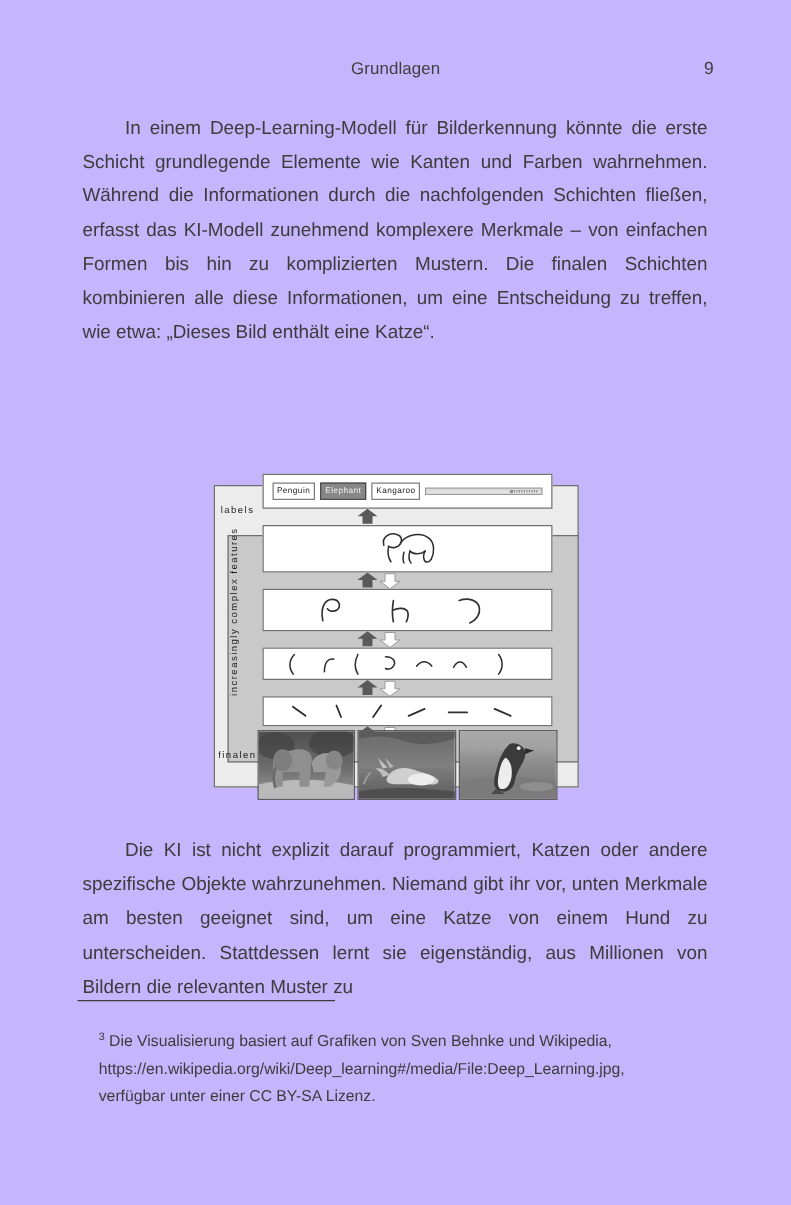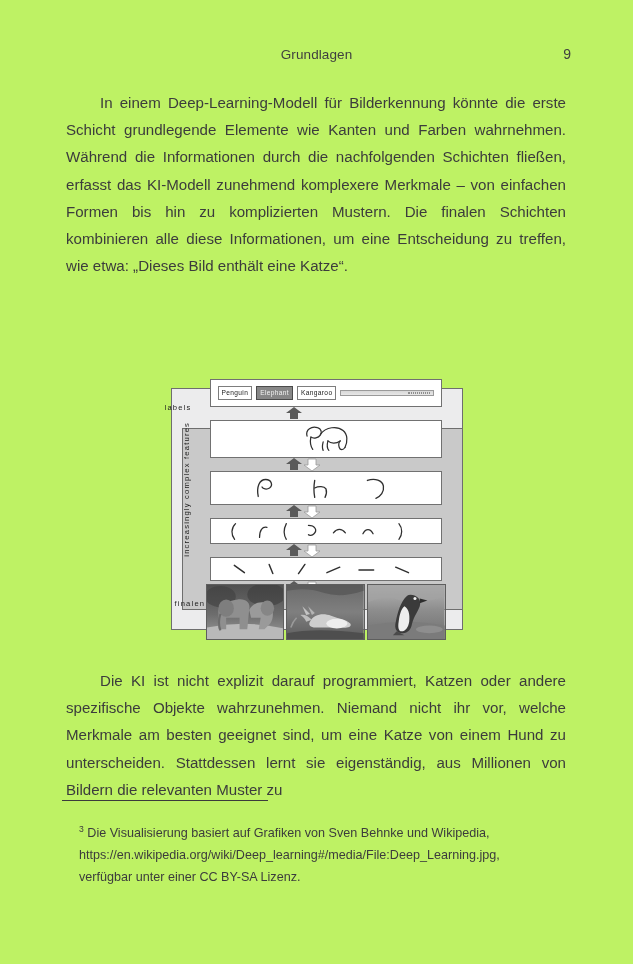--- a/index.html
+++ b/index.html
@@ -12,21 +12,21 @@
     height: 964px;
     font-family: "Liberation Sans", sans-serif;
     color: #3c3c3c;
     position: relative;
     overflow: hidden;
   }
 
   .page {
     position: absolute;
     inset: 0;
-    background: #bef264;
+    background: #c4b5fd;
   }
 
   
   .running-head {
     position: absolute;
     left: 62px;
     right: 62px;
     top: 44px;
     height: 20px;
     display: flex;
@@ -105,21 +105,21 @@
   }
 
   .side-label {
     position: absolute;
     font-size: 7.6px;
     letter-spacing: 1.2px;
     color: #1d1d1d;
     font-family: "Liberation Sans", sans-serif;
     white-space: nowrap;
   }
-  .label-labels { left: 4px; top: 26px; }
+  .label-labels { left: 16px; top: 26px; }
   .label-inputs { left: 14px; top: 222px; }
   .label-complex {
     left: -21px;
     top: 128px;
     transform: rotate(-90deg);
     transform-origin: center center;
     width: 94px;
     text-align: center;
     line-height: 9.5px;
   }
@@ -411,21 +411,21 @@
             <path d="M30 48 L26 52 L38 52 Z" fill="#4a4a4a"></path>
             <ellipse cx="64" cy="46" rx="14" ry="4" fill="#9b9b9b" opacity="0.6"></ellipse>
           </svg>
         </div>
       </div>
 
     </div>
   </div>
 
   <div class="content" style="top:663px;">
-    <p class="body">Die KI ist nicht explizit darauf programmiert, Katzen oder andere spezifische Objekte wahrzunehmen. Niemand nicht ihr vor, welche Merkmale am besten geeignet sind, um eine Katze von einem Hund zu unterscheiden. Stattdessen lernt sie eigenständig, aus Millionen von Bildern die relevanten Muster zu</p>
+    <p class="body">Die KI ist nicht explizit darauf programmiert, Katzen oder andere spezifische Objekte wahrzunehmen. Niemand gibt ihr vor, unten Merkmale am besten geeignet sind, um eine Katze von einem Hund zu unterscheiden. Stattdessen lernt sie eigenständig, aus Millionen von Bildern die relevanten Muster zu</p>
   </div>
 
   <div class="footnote">
     <div class="footnote-rule"></div>
     <p class="footnote-text"><sup>3</sup> <span>Die Visualisierung basiert auf Grafiken von Sven Behnke und Wikipedia, https://en.wikipedia.org/wiki/Deep_learning#/media/File:Deep_Learning.jpg, verfügbar unter einer CC BY-SA Lizenz.</span></p>
   </div>
 
 </div>
 
 </body></html>

